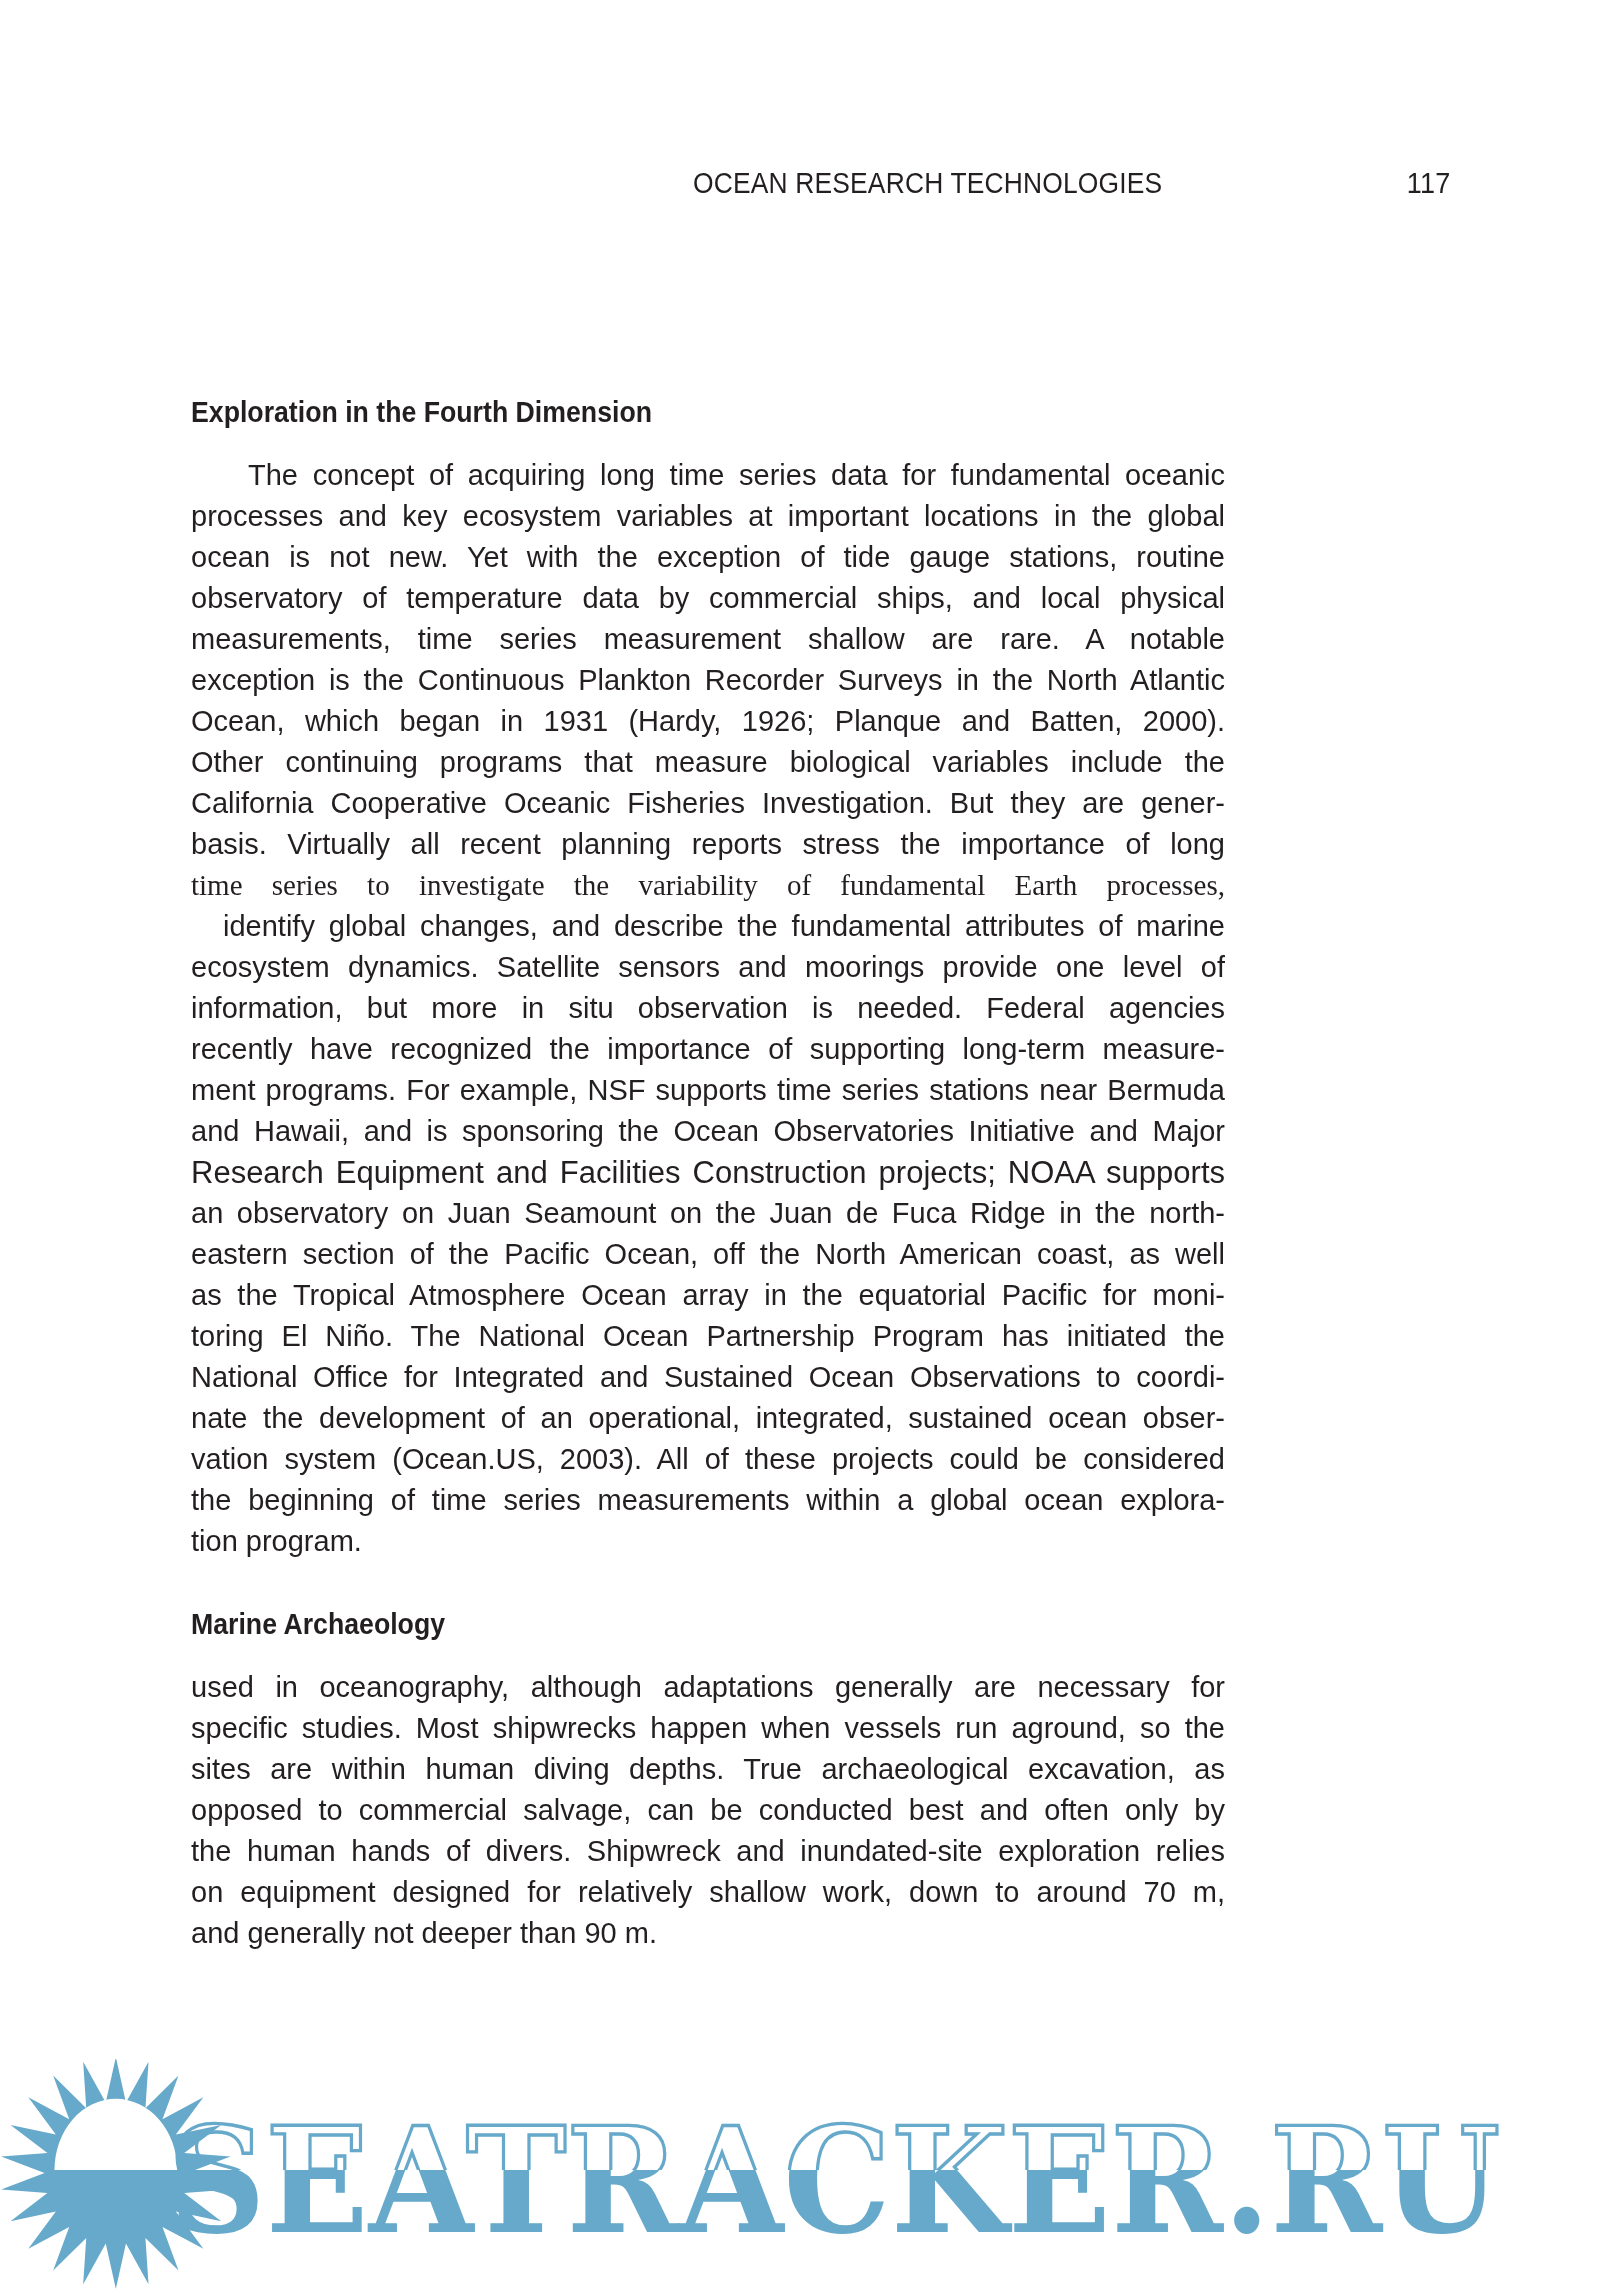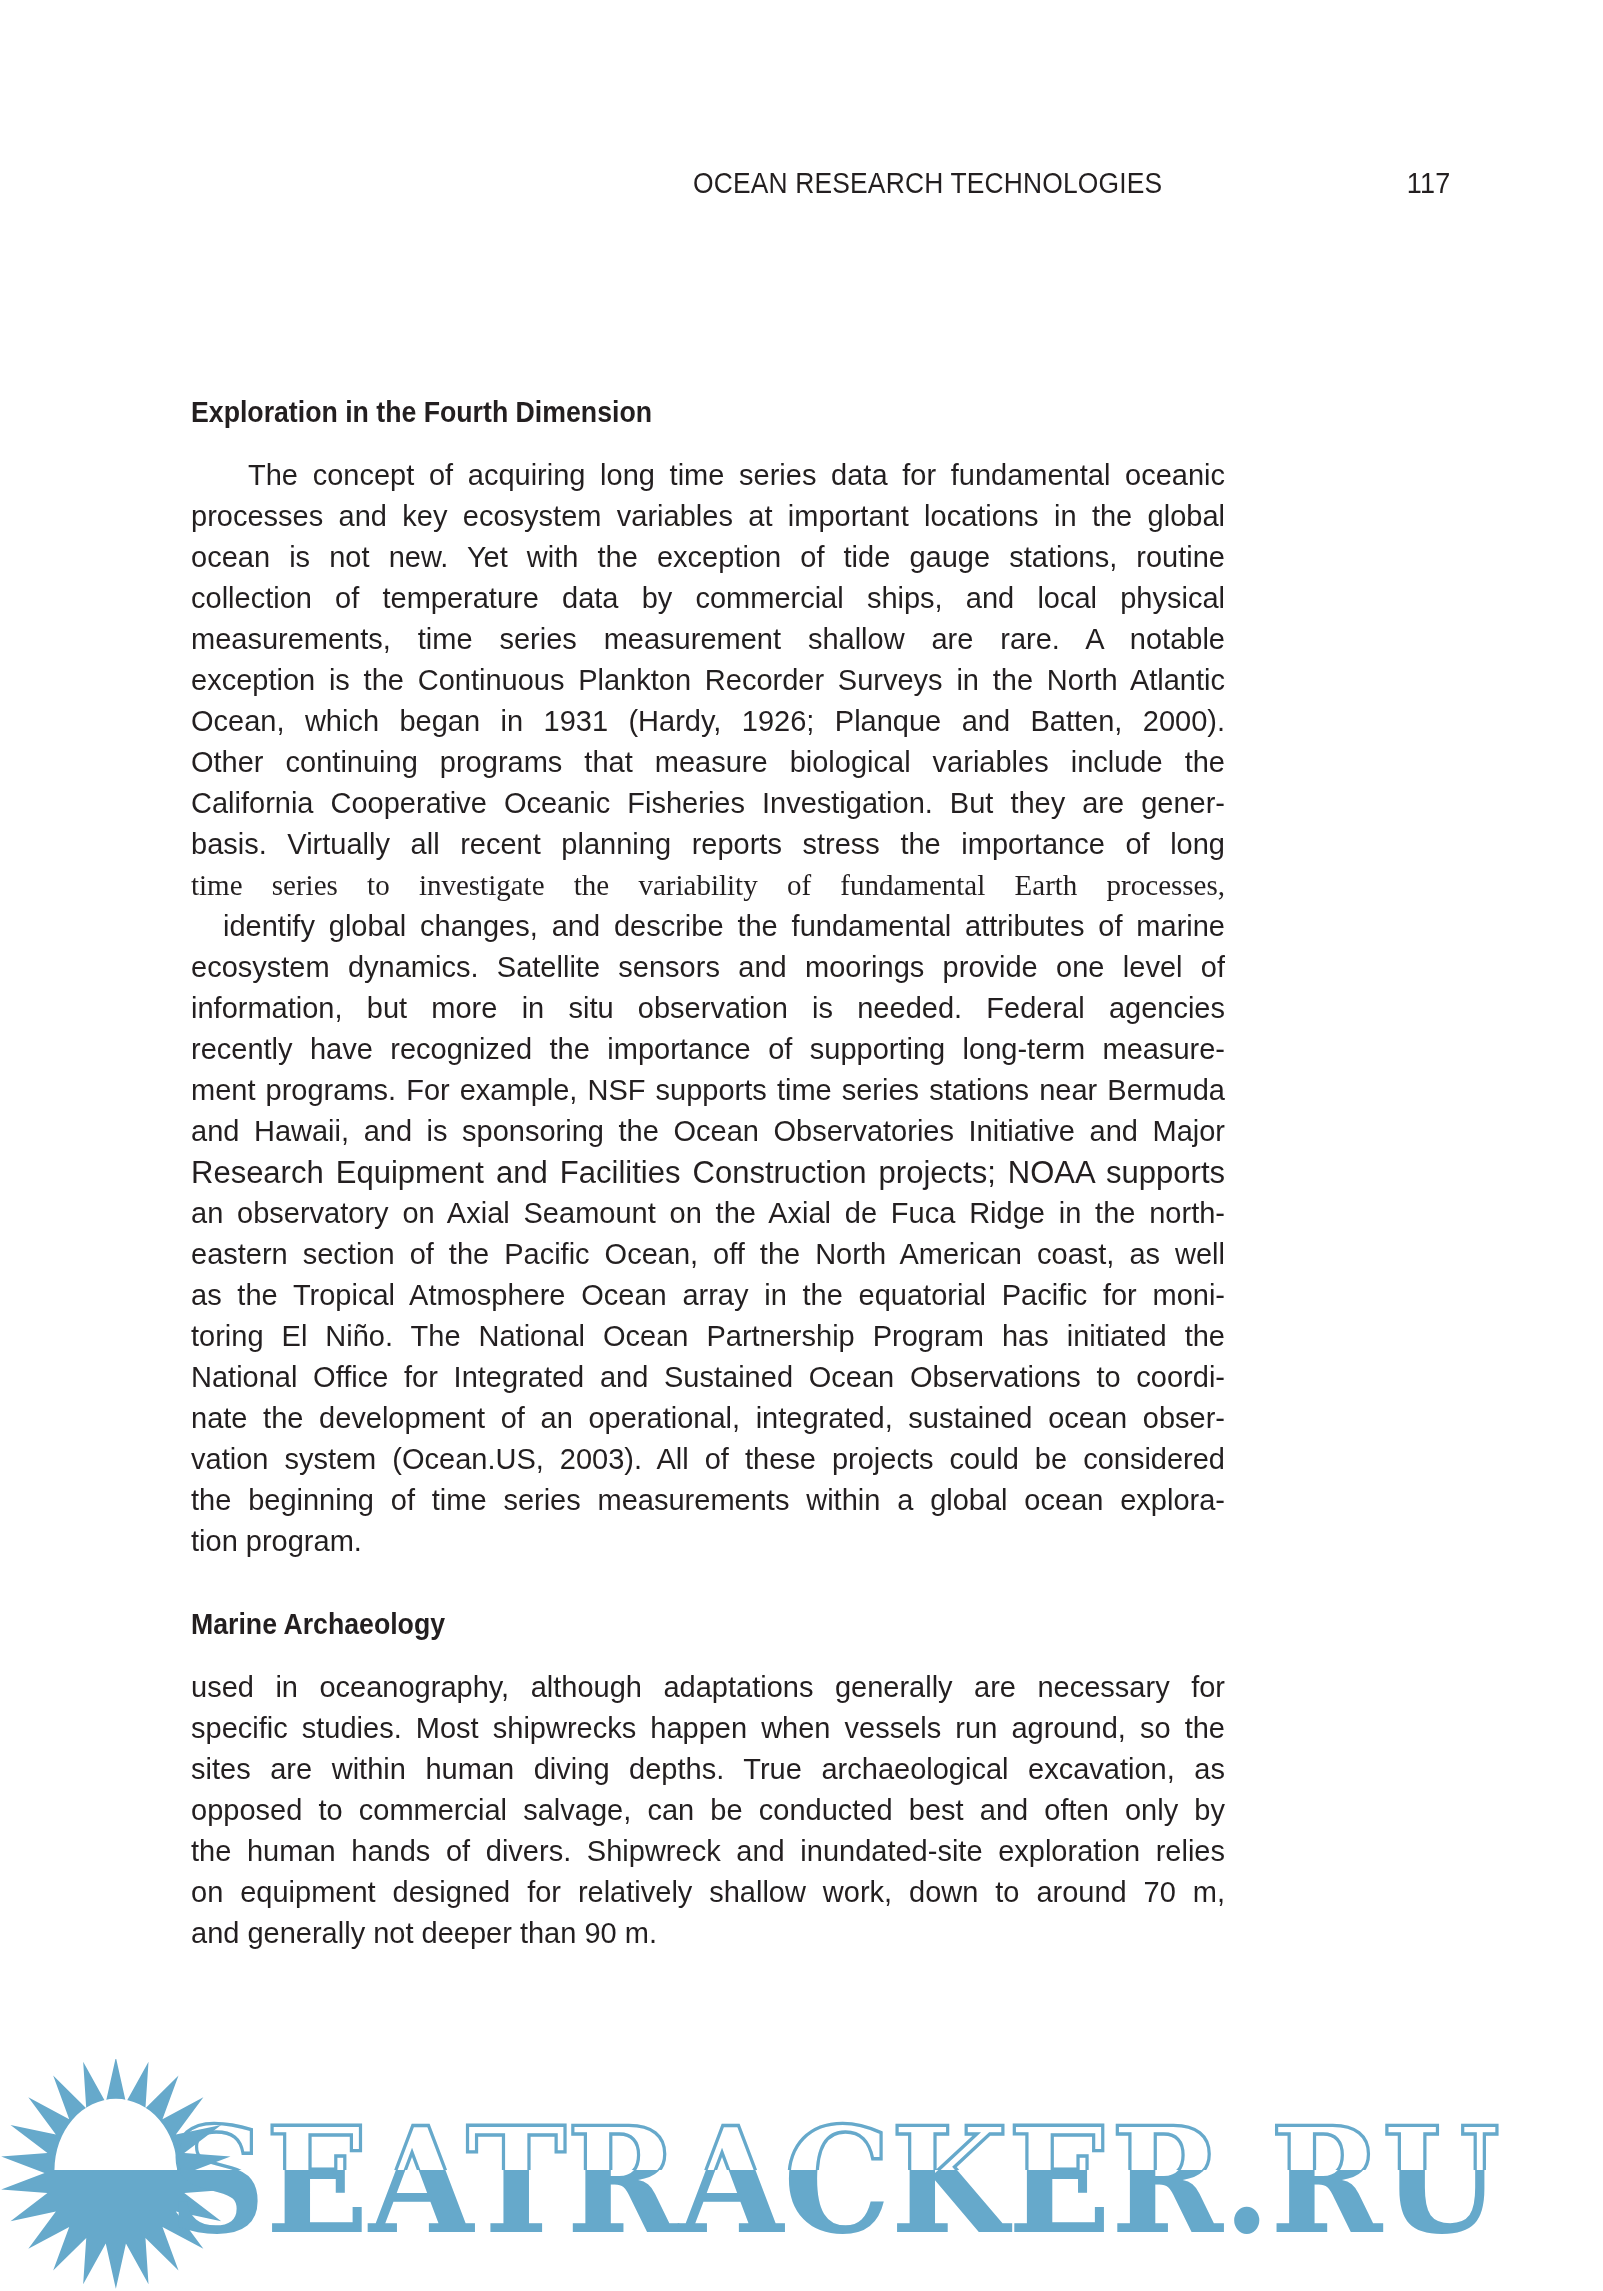--- a/index.html
+++ b/index.html
@@ -30,36 +30,36 @@
 </div>
 
 <div class="column">
   <section class="section">
     <h2>Exploration in the Fourth Dimension</h2>
     <div class="gap-head"></div>
     <div class="para">
         <div class="line" style="font-size: 29px; padding-left: 57px;">The concept of acquiring long time series data for fundamental oceanic</div>
         <div class="line" style="font-size: 29px;">processes and key ecosystem variables at important locations in the global</div>
         <div class="line" style="font-size: 29px;">ocean is not new.  Yet with the exception of tide gauge stations, routine</div>
-        <div class="line" style="font-size: 29px;">collection of temperature data by commercial ships, and local physical</div>
+        <div class="line" style="font-size: 29px;">observatory of temperature data by commercial ships, and local physical</div>
         <div class="line" style="font-size: 29px;">measurements, time series measurement shallow are rare.  A notable</div>
         <div class="line" style="font-size: 29px;">exception is the Continuous Plankton Recorder Surveys in the North Atlantic</div>
         <div class="line" style="font-size: 29px;">Ocean, which began in 1931 (Hardy, 1926; Planque and Batten, 2000).</div>
         <div class="line" style="font-size: 29px;">Other continuing programs that measure biological variables include the</div>
         <div class="line" style="font-size: 29px;">California Cooperative Oceanic Fisheries Investigation.  But they are gener-</div>
         <div class="line" style="font-size: 29px;">basis.  Virtually all recent planning reports stress the importance of long</div>
         <div class="line" style="font-size: 29px; font-family: Liberation Serif, serif;">time series to investigate the variability of fundamental Earth processes,</div>
         <div class="line" style="font-size: 29px; margin-left: 32px;">identify global changes, and describe the fundamental attributes of marine</div>
         <div class="line" style="font-size: 29px;">ecosystem dynamics.  Satellite sensors and moorings provide one level of</div>
         <div class="line" style="font-size: 29px;">information, but more in situ observation is needed.  Federal agencies</div>
         <div class="line" style="font-size: 29px;">recently have recognized the importance of supporting long-term measure-</div>
         <div class="line" style="font-size: 29px;">ment programs.  For example, NSF supports time series stations near Bermuda</div>
         <div class="line" style="font-size: 29px;">and Hawaii, and is sponsoring the Ocean Observatories Initiative and Major</div>
         <div class="line" style="font-size: 31px;">Research Equipment and Facilities Construction projects; NOAA supports</div>
-        <div class="line" style="font-size: 29px;">an observatory on Axial Seamount on the Axial de Fuca Ridge in the north-</div>
+        <div class="line" style="font-size: 29px;">an observatory on Juan Seamount on the Juan de Fuca Ridge in the north-</div>
         <div class="line" style="font-size: 29px;">eastern section of the Pacific Ocean, off the North American coast, as well</div>
         <div class="line" style="font-size: 29px;">as the Tropical Atmosphere Ocean array in the equatorial Pacific for moni-</div>
         <div class="line" style="font-size: 29px;">toring El Niño.  The National Ocean Partnership Program has initiated the</div>
         <div class="line" style="font-size: 29px;">National Office for Integrated and Sustained Ocean Observations to coordi-</div>
         <div class="line" style="font-size: 29px;">nate the development of an operational, integrated, sustained ocean obser-</div>
         <div class="line" style="font-size: 29px;">vation system (Ocean.US, 2003).  All of these projects could be considered</div>
         <div class="line" style="font-size: 29px;">the beginning of time series measurements within a global ocean explora-</div>
         <div class="line last" style="font-size: 29px;">tion program.</div>
       </div>
   </section>

